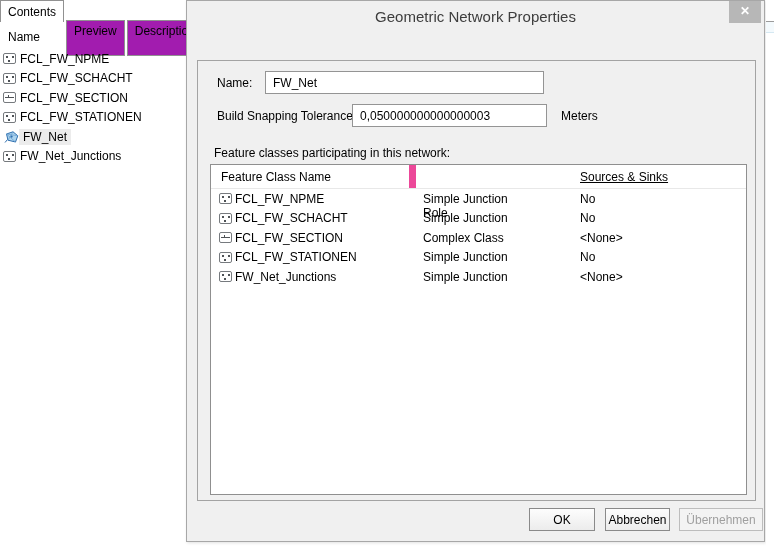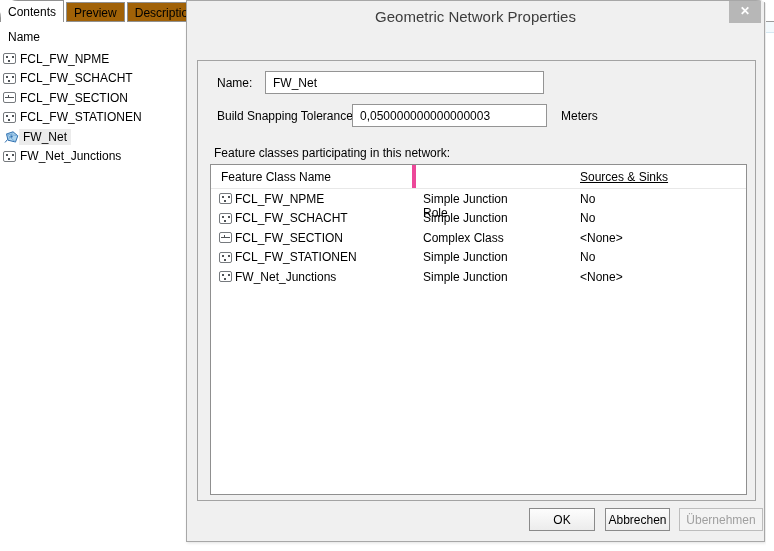--- a/index.html
+++ b/index.html
@@ -1,27 +1,27 @@
 <!DOCTYPE html>
 <html><head>
 <meta charset="utf-8">
 <style>
   * { margin:0; padding:0; box-sizing:border-box; }
   html,body { background:#fff; }
   .screen {
     position:relative; width:774px; height:551px; overflow:hidden;
-    background:#fff; font-family:"Liberation Sans", sans-serif; color:#000;border-radius:18px;
+    background:#fff; font-family:"Liberation Sans", sans-serif; color:#000;
   }
 
   
   .left-panel { position:absolute; left:0; top:0; width:186px; height:551px; background:#fff; }
   .lp-tabs { position:absolute; left:0; top:0; height:22px; display:flex; align-items:flex-start; }
   .lp-tab {
-    height:20px; margin-top:2px; margin-right:2px; padding:3px 7px 0 7px;
-    font-size:12px; background:#a16207; border:1px solid #919191; white-space:nowrap;
+    height:36px; margin-top:20px; margin-right:2px; padding:3px 7px 0 7px;
+    font-size:12px; background:#a21caf; border:1px solid #919191; white-space:nowrap;
   }
   .lp-tab.active { margin-top:0; height:22px; background:#fff; border-bottom:none; padding-top:4px; }
   .lp-header { position:absolute; left:8px; top:30px; font-size:12px; color:#000; }
   .lp-list { position:absolute; left:0; top:49px; width:186px; }
   .lp-item { height:19.5px; display:flex; align-items:center; padding-left:3px; cursor:default; }
   .lp-label { font-size:12px; padding:1px 4px; white-space:nowrap; }
   .lp-item.selected .lp-label { background:#ececec; }
 
   
   .fc-icon { display:inline-block; width:13px; height:11px; position:relative; flex:none; }
@@ -79,21 +79,21 @@
   }
   .name-input { left:67px;  top:10px; width:279px; }
   .tol-input  { left:154px; top:43px; width:195px; }
 
   
   .fc-table {
     position:absolute; left:12px; top:103px; width:537px; height:331px;
     background:#fff; border:1px solid #8f8f8f;
   }
   .fc-head { display:flex; height:24px; border-bottom:1px solid #e8e8e8; background:#fff; }
-  .fc-hcell { font-size:12px; display:flex; align-items:center; border-right:4px solid #ec4899; }
+  .fc-hcell { font-size:12px; display:flex; align-items:center; border-right:7px solid #ec4899; }
   .fc-hcell.c1 { width:205px; padding-left:10px; }
   .fc-hcell.c2 { width:157px; padding-left:7px;margin-top:48px; }
   .fc-hcell.c3 { flex:1; padding-left:7px; border-right:none;text-decoration:underline; }
   .fc-row { display:flex; height:19.5px; align-items:center; }
   .fc-cell { font-size:12px; white-space:nowrap; overflow:hidden; }
   .fc-cell.c1 { width:205px; padding-left:8px; display:flex; align-items:center; gap:3px; }
   .fc-cell.c2 { width:157px; padding-left:7px; }
   .fc-cell.c3 { flex:1; padding-left:7px; }
 
   

